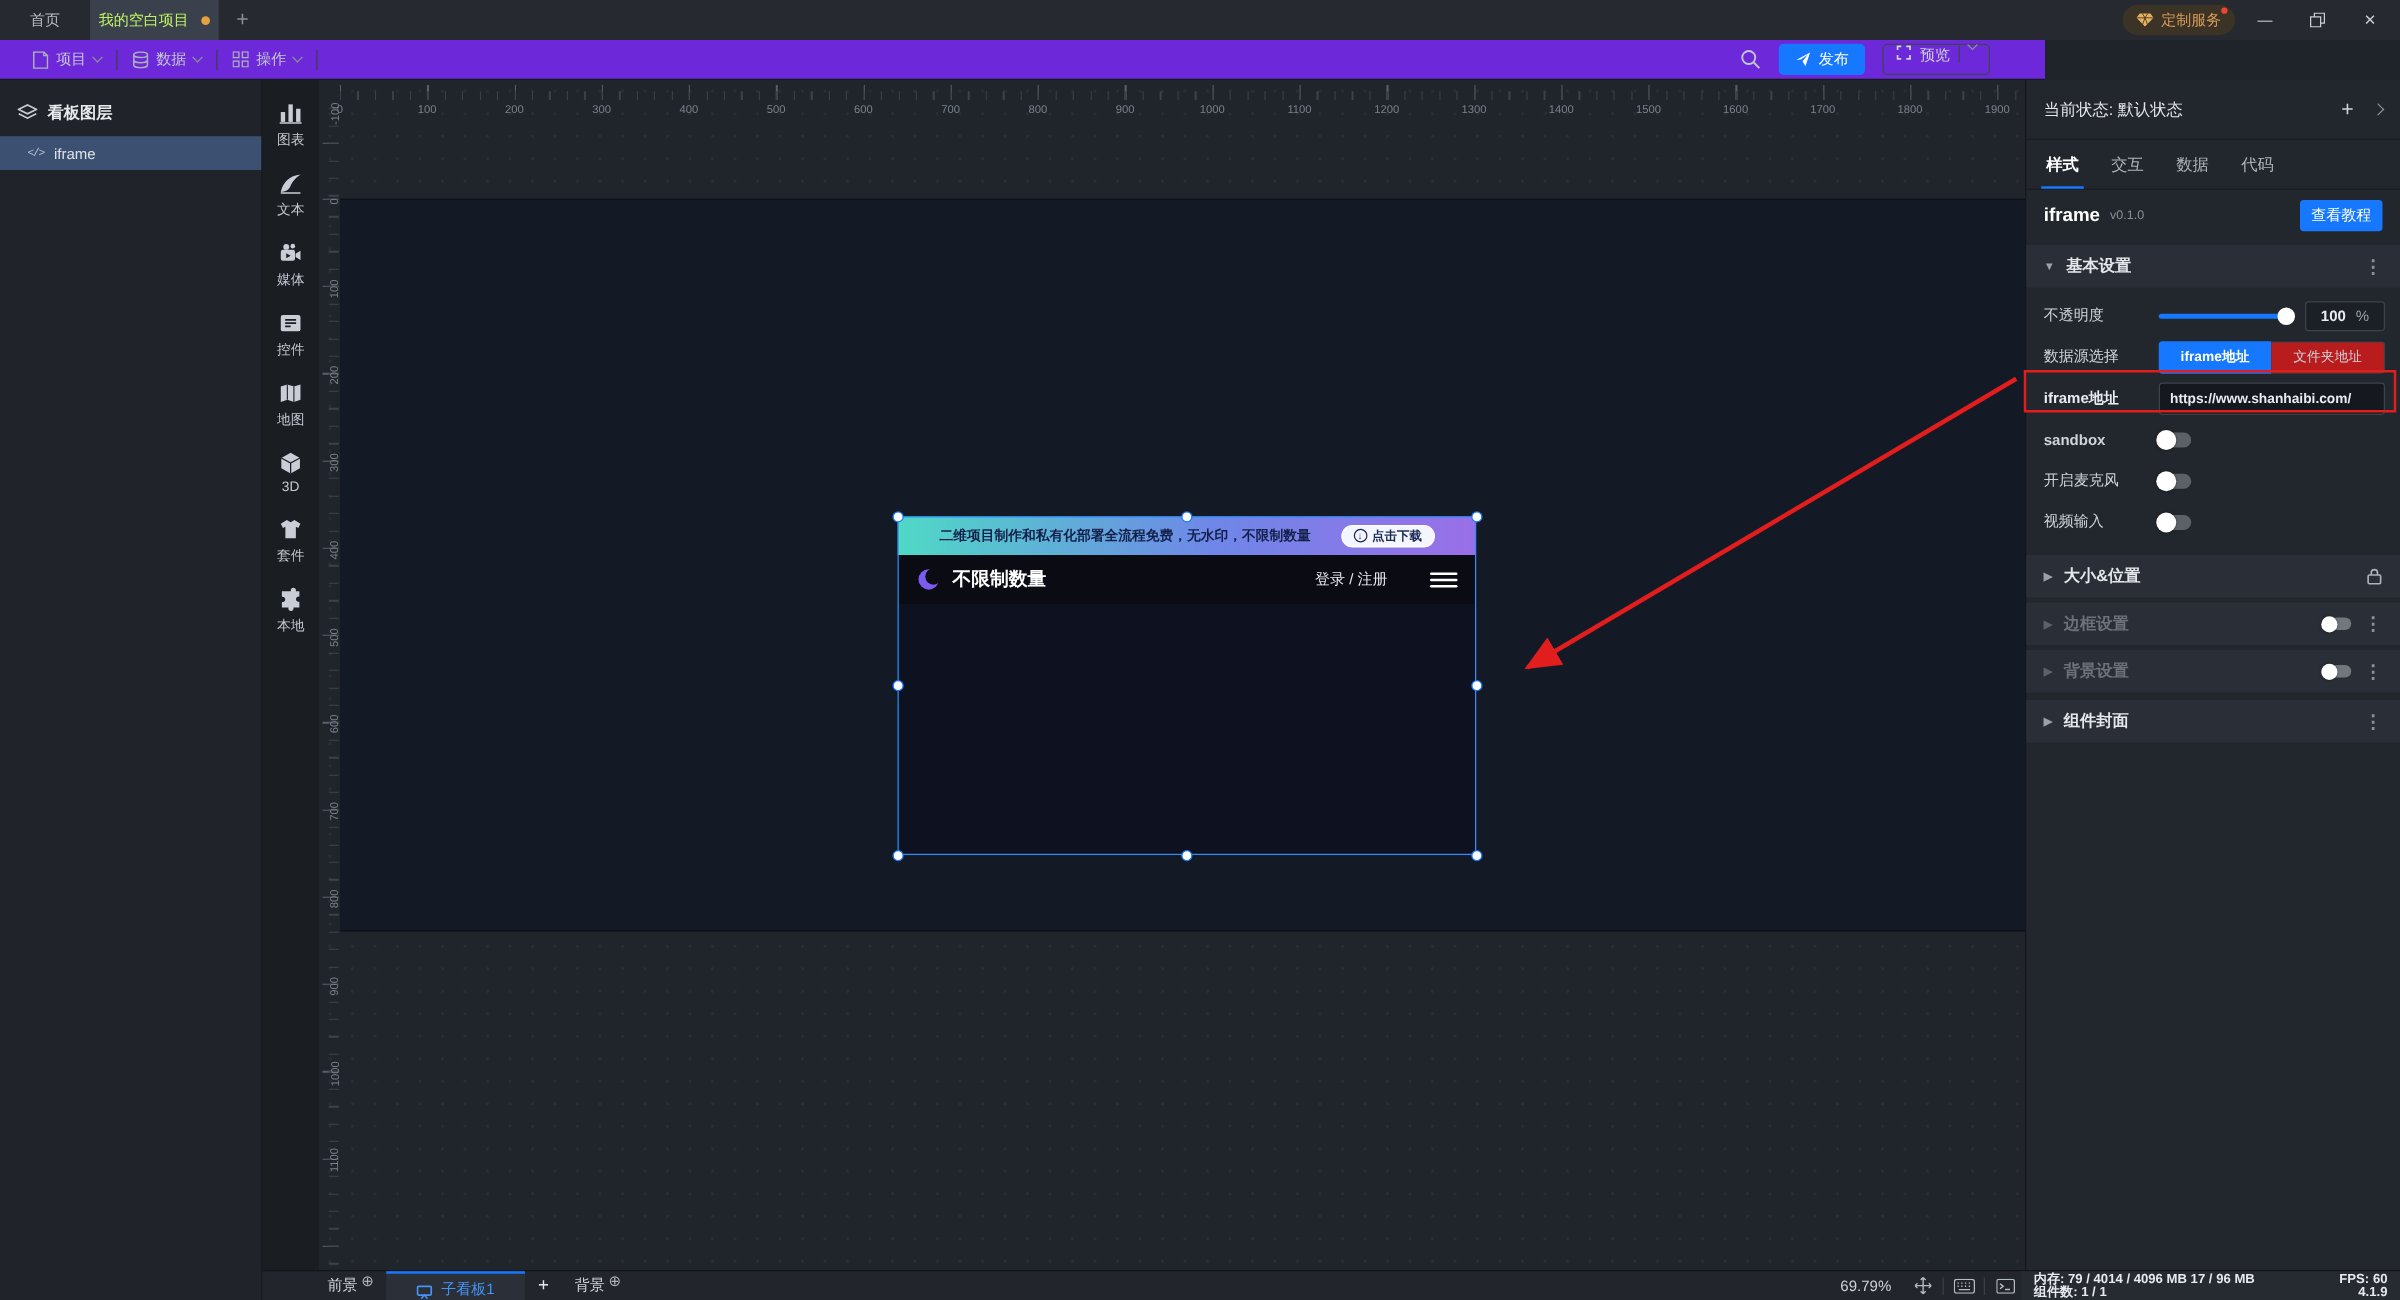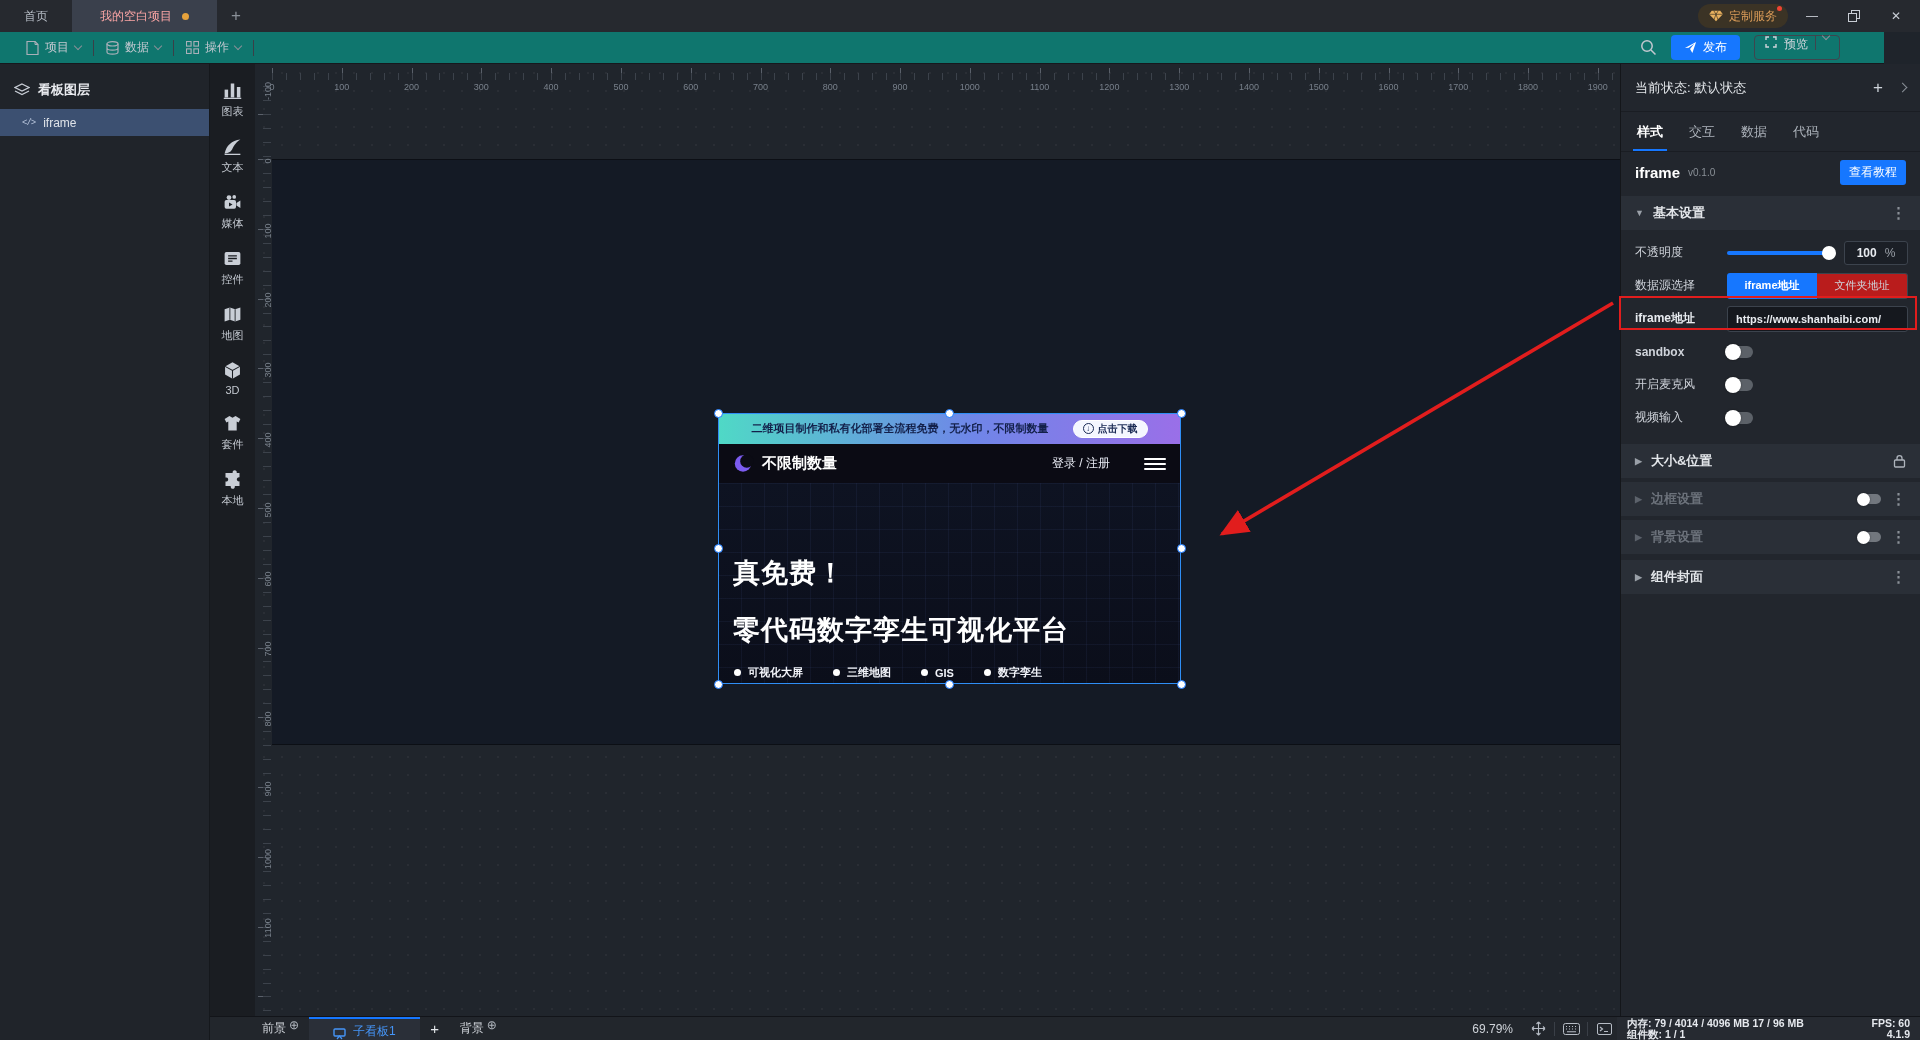--- a/index.html
+++ b/index.html
@@ -4,30 +4,30 @@
 <style>
   html,body{margin:0;padding:0;background:#15171c;}
   *{box-sizing:border-box;font-family:"Liberation Sans",sans-serif;}
   .app{position:relative;width:1920px;height:1040px;overflow:hidden;background:#1f242b;color:#c9ced6;font-size:12px;}
   svg{display:block;}
 
   
   .titlebar{position:absolute;left:0;top:0;width:1920px;height:32px;background:#26292f;display:flex;align-items:stretch;}
   .wtabs{display:flex;align-items:stretch;}
   .wtab{display:flex;align-items:center;padding:0 24px;color:#b6bcc5;cursor:pointer;}
-  .wtab.active{background:#3a404c;color:#fca5a5;padding:0 28px;}
+  .wtab.active{background:#3a404c;color:#bef264;padding:0 7px;}
   .mod-dot{width:7px;height:7px;border-radius:50%;background:#e6a23c;margin-left:10px;}
   .newtab{display:flex;align-items:center;justify-content:center;width:38px;color:#8a9098;font-size:17px;cursor:pointer;}
   .tb-right{margin-left:auto;display:flex;align-items:center;gap:6px;padding-right:6px;}
   .badge{position:relative;display:flex;align-items:center;gap:6px;height:24px;padding:0 11px;border-radius:13px;background:#3b3325;color:#d99b58;font-size:12px;cursor:pointer;}
   .badge::after{content:"";position:absolute;right:6px;top:2px;width:5px;height:5px;border-radius:50%;background:#e43;}
   .winbtn{width:36px;height:26px;display:flex;align-items:center;justify-content:center;color:#c9ced6;font-size:12px;cursor:pointer;}
 
   
-  .menubar{position:absolute;left:0;top:32px;width:1884px;height:32px;background:#0f766e;border-bottom:1px solid #16181d;display:flex;align-items:center;padding:0 0 0 14px;}
+  .menubar{position:absolute;left:0;top:32px;width:1636px;height:32px;background:#6d28d9;border-bottom:1px solid #16181d;display:flex;align-items:center;padding:0 0 0 14px;}
   .menu-item{display:flex;align-items:center;gap:6px;padding:0 12px;height:100%;color:#c3c8d0;cursor:pointer;}
   .m-divider{width:1px;height:16px;background:#3a3f47;}
   .chev{width:6px;height:6px;border-right:1.4px solid #8a9098;border-bottom:1.4px solid #8a9098;transform:rotate(45deg);margin-top:-3px;}
   .mb-right{margin-left:auto;display:flex;align-items:center;gap:14px;padding-right:44px;}
   .btn-publish{display:flex;align-items:center;gap:6px;height:25px;padding:0 13px;border-radius:4px;background:#1677ff;color:#fff;font-size:12px;cursor:pointer;}
   .btn-preview{display:flex;align-items:flex-start;gap:7px;height:25px;padding:0 10px;border-radius:4px;border:1px solid #3f454e;color:#cfd4db;font-size:12px;cursor:pointer;}
   .btn-preview .sep{width:1px;height:14px;background:#3f454e;}
 
   
   .left-panel{position:absolute;left:0;top:64px;width:210px;height:976px;background:#20242a;border-right:1px solid #15181c;}
@@ -431,43 +431,20 @@
               </svg>
             </span>
           <span class="brand">不限制数量</span>
           <span class="auth">登录 / 注册</span>
           <span class="burger">
               <i></i>
               <i></i>
               <i></i>
             </span>
         </div>
-        <div class="hero">
-          <h1 class="h1a">真免费！</h1>
-          <h1 class="h1b">零代码数字孪生可视化平台</h1>
-          <div class="hero-bullets">
-
-          <span class="hb">
-                <i></i>
-                <span>可视化大屏</span>
-              </span>
-              <span class="hb">
-                <i></i>
-                <span>三维地图</span>
-              </span>
-              <span class="hb">
-                <i></i>
-                <span>GIS</span>
-              </span>
-              <span class="hb">
-                <i></i>
-                <span>数字孪生</span>
-              </span>
-            </div>
-        </div>
       </div>
       <div class="sel-border"></div>
       <div>
           <div class="handle" style="left: -4.5px; top: -4.5px;"></div>
           <div class="handle" style="left: 227px; top: -4.5px;"></div>
           <div class="handle" style="left: 458.5px; top: -4.5px;"></div>
           <div class="handle" style="left: -4.5px; top: 131px;"></div>
           <div class="handle" style="left: 458.5px; top: 131px;"></div>
           <div class="handle" style="left: -4.5px; top: 266.5px;"></div>
           <div class="handle" style="left: 227px; top: 266.5px;"></div>

